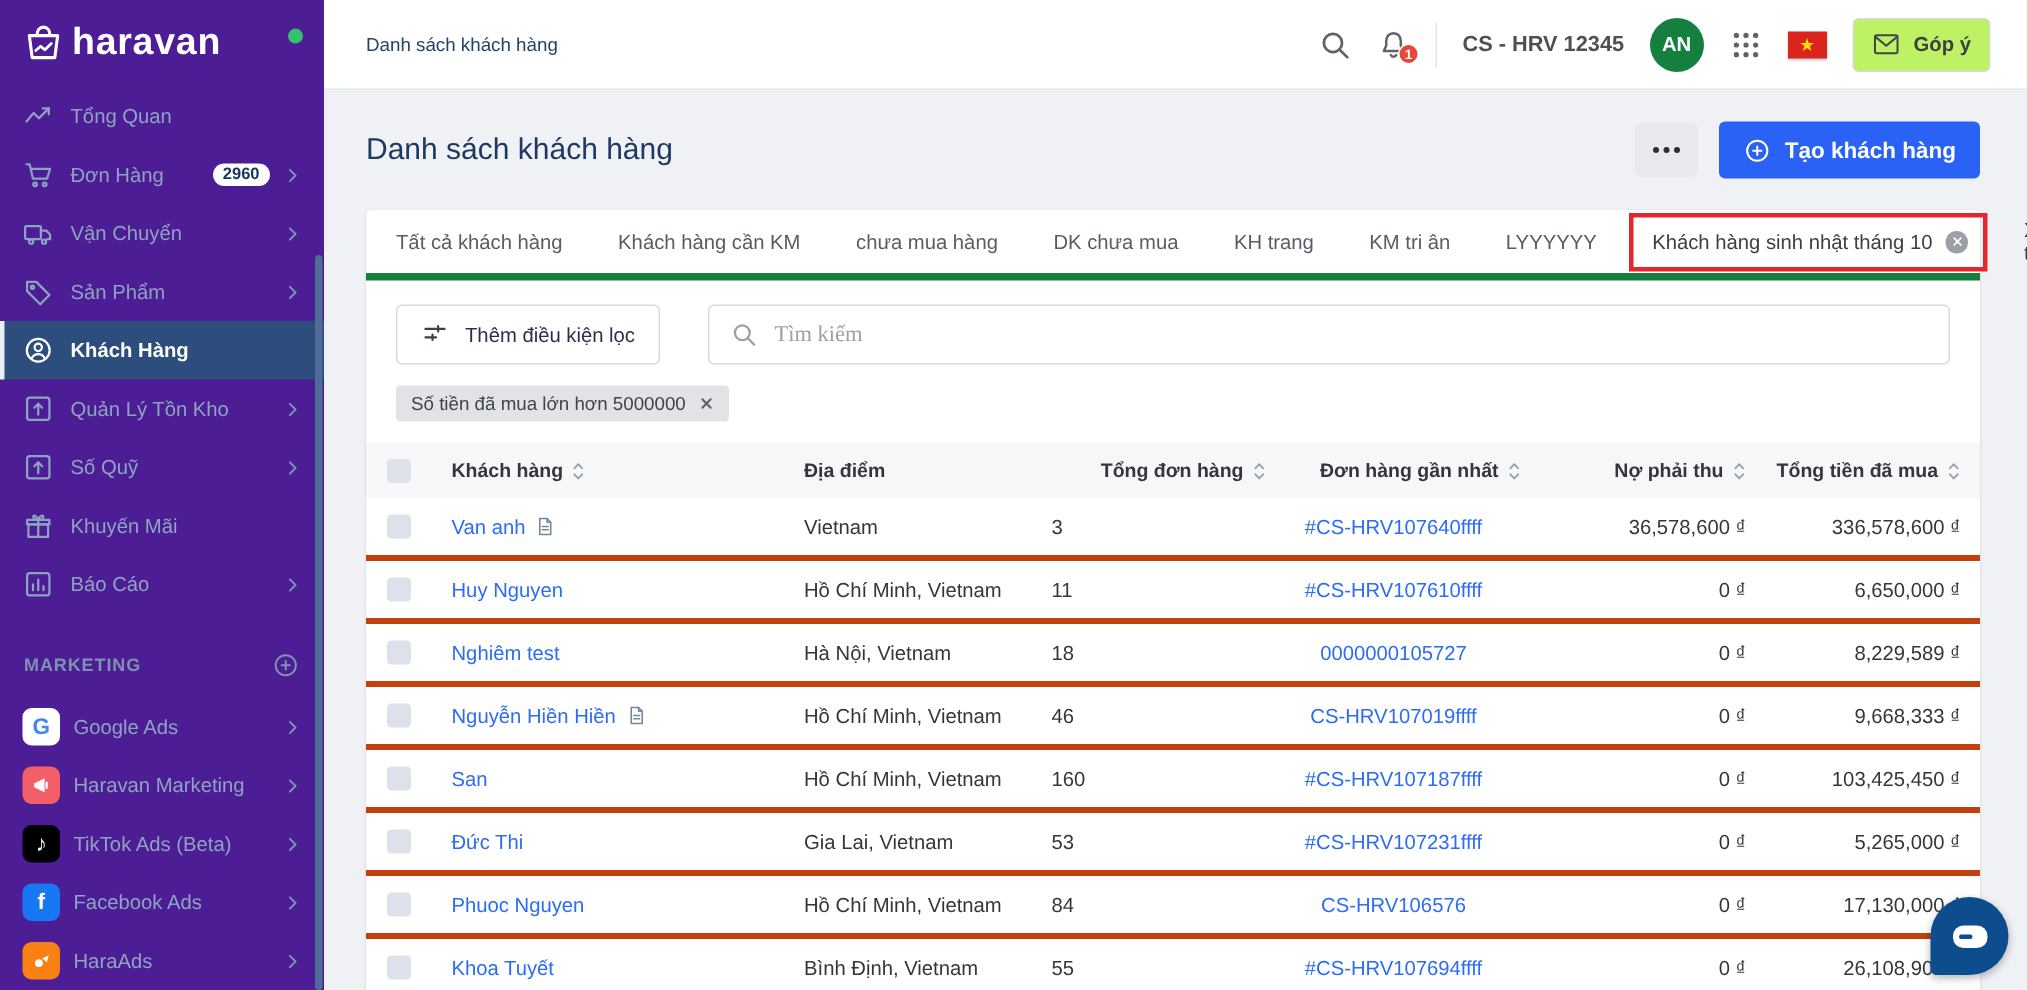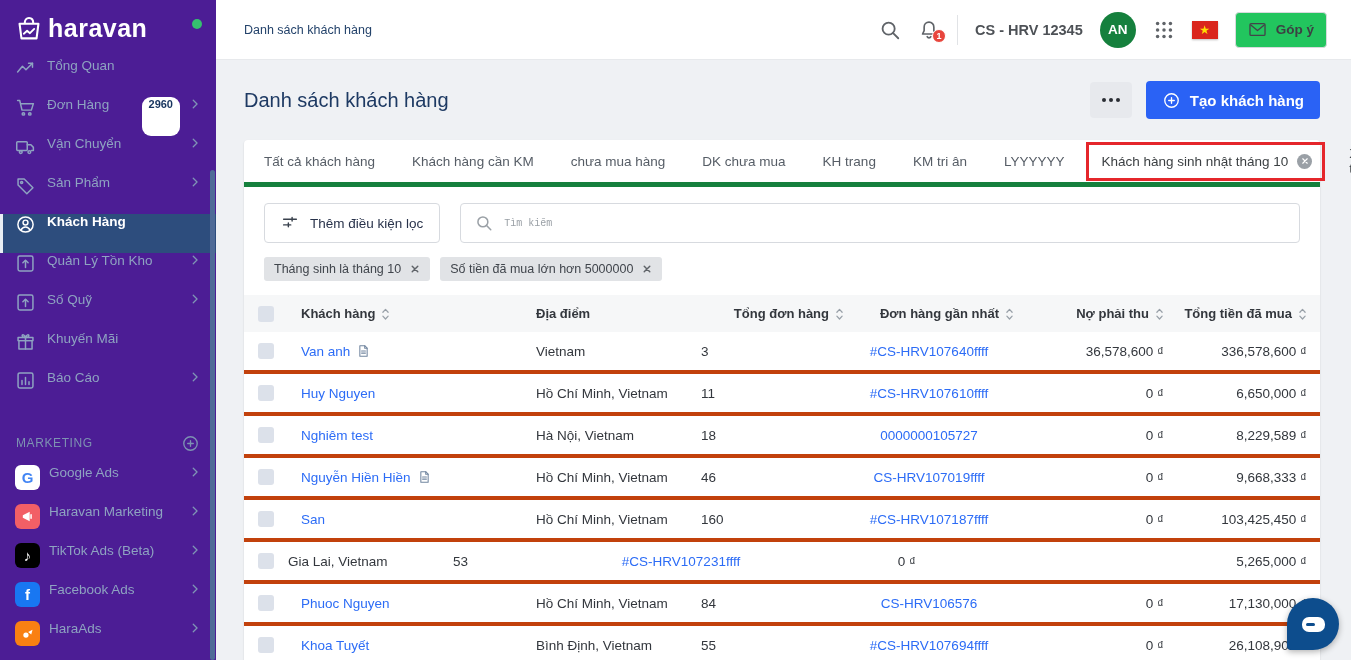--- a/index.html
+++ b/index.html
@@ -8,35 +8,35 @@
   svg { display:block; }
 
   
   .sidebar { position:absolute; left:0; top:0; width:216px; height:660px;
     background:#4c1d95; z-index:30; }
   .logo-row { height:56px; display:flex; align-items:center; padding:0 14px 0 12px; }
   .logo-bag { width:34px; height:34px; margin-right:2px; }
   .logo-text { color:#fff; font-size:25px; font-weight:700; letter-spacing:.5px; }
   .status-dot { width:10px; height:10px; border-radius:50%; margin-left:auto; margin-top:-8px; }
   .nav { padding-top:2px; }
-  .nav-item { height:39px; display:flex; padding:0 14px 0 15px;
+  .nav-item { height:39px; display:flex; align-items:center; padding:0 14px 0 15px;
     color:#8ea3c1; font-size:13.5px; cursor:pointer; position:relative; }
   .nav-item .nav-icon { width:21px; height:21px; margin-right:11px; color:#8ea3c1; flex:0 0 21px; }
   .nav-item .nav-icon svg { width:21px; height:21px; }
   .nav-item.active { background:#2d4d7d; color:#fff; font-weight:700; }
   .nav-item.active .nav-icon { color:#fff; }
   .nav-item.active::before { content:""; position:absolute; left:0; top:0; bottom:0;
     width:3px; background:#e9eef5; }
   .nav-badge { margin-left:auto; background:#fff; color:#16345e; font-size:11px;
     font-weight:700; border-radius:9px; padding:2px 7px; line-height:1; }
   .nav-chevron { margin-left:auto; width:14px; height:14px; color:#7f95b5; }
   .nav-chevron svg { width:14px; height:14px; }
   .nav-badge + .nav-chevron { margin-left:8px; }
   .mk-header { margin-top:14px; height:40px; display:flex; align-items:center;
-    padding:0 16px; color:#7d92b2; font-size:12px; font-weight:400; letter-spacing:.6px; }
+    padding:0 16px; color:#7d92b2; font-size:12px; font-weight:700; letter-spacing:.6px; }
   .mk-plus { margin-left:auto; width:19px; height:19px; color:#7d92b2; }
   .mk-plus svg { width:19px; height:19px; }
   .mk-item .brand-box { width:25px; height:25px; border-radius:6px; margin-right:9px;
     display:flex; align-items:center; justify-content:center; font-weight:700;
     font-size:15px; flex:0 0 25px; }
   .mk-item .brand-box svg { width:15px; height:15px; }
   .side-scroll { position:absolute; right:1px; top:170px; bottom:0; width:5px;
     background:#4f6b97; border-radius:3px; }
 
   
@@ -53,21 +53,21 @@
     display:flex; align-items:center; justify-content:center; padding:0 3px;
     border:1px solid #fff; }
   .top-divider { width:1px; height:30px; background:#e1e3e6; }
   .store-code { font-size:14.5px; font-weight:700; color:#4d5156; }
   .avatar { width:36px; height:36px; border-radius:50%; background:#15803d; color:#fff;
     font-size:13.5px; font-weight:700; display:flex; align-items:center;
     justify-content:center; cursor:pointer; }
   .flag { width:26px; height:18px; background:#da251c; display:flex; align-items:center;
     justify-content:center; color:#ffde00; font-size:12px;
     box-shadow:0 1px 2px rgba(0,0,0,.25); cursor:pointer; }
-  .feedback-btn { height:36px; border:1px solid #d8dadc; border-radius:4px; background:#22c55e;
+  .feedback-btn { height:36px; border:1px solid #d8dadc; border-radius:4px; background:#bef264;
     display:flex; align-items:center; gap:9px; padding:0 12px; cursor:pointer; }
   .feedback-btn .env { width:19px; height:19px; color:#424549; }
   .feedback-btn .env svg { width:19px; height:19px; }
   .feedback-btn span.lbl { font-size:13.5px; font-weight:700; color:#3c4043; }
 
   
   .main { position:absolute; left:216px; top:60px; right:0; bottom:0; }
   .page-head { display:flex; align-items:center; margin:21px 31px 0 28px; }
   .page-title { font-size:20px; font-weight:500; color:#1e3a63; }
   .head-actions { margin-left:auto; display:flex; align-items:center; gap:14px; }
@@ -90,33 +90,33 @@
     position:relative; display:flex; align-items:center; gap:9px; }
   .tab.active { color:#3c4043; }
   .tab-close { width:15px; height:15px; border-radius:50%; background:#9aa0a6;
     display:flex; align-items:center; justify-content:center; cursor:pointer; }
   .tab-close svg { width:8px; height:8px; }
   .anno-box { position:absolute; top:-12px; bottom:-12px; left:-15px; right:-13px;
     border:3px solid #e5262b; pointer-events:none; }
   .tab-more { margin-left:auto; font-size:13.5px; color:#3c4043; display:flex;
     align-items:center; gap:6px; cursor:pointer; }
 
-  .filter-row { display:flex; gap:20px; padding:16px 20px 10px; }
+  .filter-row { display:flex; gap:32px; padding:16px 20px 10px; }
   .filter-btn { height:40px; border:1px solid #d7dadf; border-radius:4px; background:#fff;
     display:flex; align-items:center; gap:11px; padding:0 16px; cursor:pointer;
     font-family:"Liberation Sans",sans-serif; }
   .filter-btn .fi { width:18px; height:18px; color:#39414d; }
   .filter-btn .fi svg { width:18px; height:18px; }
   .filter-btn span.lbl { font-size:13.5px; color:#28324a; font-weight:500; }
   .search-box { flex:1; height:40px; border:1px solid #d7dadf; border-radius:4px;
     display:flex; align-items:center; padding:0 14px; gap:11px; }
   .search-box .si { width:18px; height:18px; color:#9aa0a6; flex:0 0 18px; }
   .search-box .si svg { width:18px; height:18px; }
-  .search-box input { border:none; outline:none; flex:1; font-size:10px; color:#3c4043;
-    font-family:Liberation Mono, monospace; }
+  .search-box input { border:none; outline:none; flex:1; font-size:15px; color:#3c4043;
+    font-family:Liberation Serif, serif; }
   .search-box input::placeholder { color:#9aa0a6; }
 
   .chips-row { display:flex; gap:10px; padding:4px 20px 14px; }
   .chip { background:#e1e3e6; border-radius:3px; height:24px; display:flex;
     align-items:center; padding:0 10px; font-size:12.5px; color:#40454c; gap:9px; }
   .chip .cx { width:10px; height:10px; color:#5f6368; cursor:pointer; }
   .chip .cx svg { width:10px; height:10px; }
 
   
   .thead { display:flex; align-items:center; background:#f6f7f8; height:37px;
@@ -483,28 +483,20 @@
               <circle cx="10.5" cy="10.5" r="6.6"></circle>
               <path d="M15.4 15.4L21 21"></path>
             </svg>
           </span>
         <input type="text" placeholder="Tìm kiếm" style="">
       </div>
     </div>
 
     <div class="chips-row" id="chips-row">
         <div class="chip">
-    <span>Tháng sinh là tháng 10</span>
-    <span class="cx">
-            <svg viewBox="0 0 18 18" fill="none" stroke="currentColor" stroke-width="2.6" stroke-linecap="round" stroke-linejoin="round">
-              <path d="M4 4l10 10M14 4L4 14"></path>
-            </svg>
-          </span>
-  </div>
-        <div class="chip">
     <span>Số tiền đã mua lớn hơn 5000000</span>
     <span class="cx">
             <svg viewBox="0 0 18 18" fill="none" stroke="currentColor" stroke-width="2.6" stroke-linecap="round" stroke-linejoin="round">
               <path d="M4 4l10 10M14 4L4 14"></path>
             </svg>
           </span>
   </div>
       </div>
 
     <div class="thead" id="thead">
@@ -648,20 +640,24 @@
     <div class="c-loc">Hồ Chí Minh, Vietnam</div>
     <div class="c-orders">160</div>
     <div class="c-recent"><a class="blue">#CS-HRV107187ffff</a></div>
     <div class="c-debt">0 ₫</div>
     <div class="c-total">103,425,450 ₫</div>
   </div>
         <div class="trow">
     <div class="c-check">
             <div class="checkbox"></div>
           </div>
+    <div class="c-name">
+      <a class="blue">Đức Thi</a>
+
+    </div>
     <div class="c-loc">Gia Lai, Vietnam</div>
     <div class="c-orders">53</div>
     <div class="c-recent"><a class="blue">#CS-HRV107231ffff</a></div>
     <div class="c-debt">0 ₫</div>
     <div class="c-total">5,265,000 ₫</div>
   </div>
         <div class="trow">
     <div class="c-check">
             <div class="checkbox"></div>
           </div>

